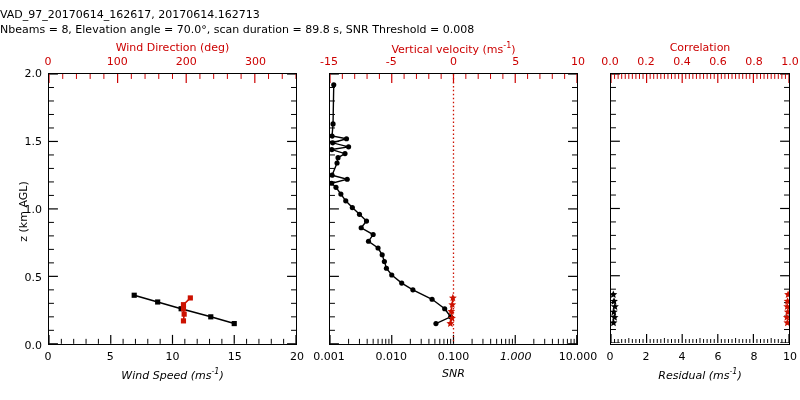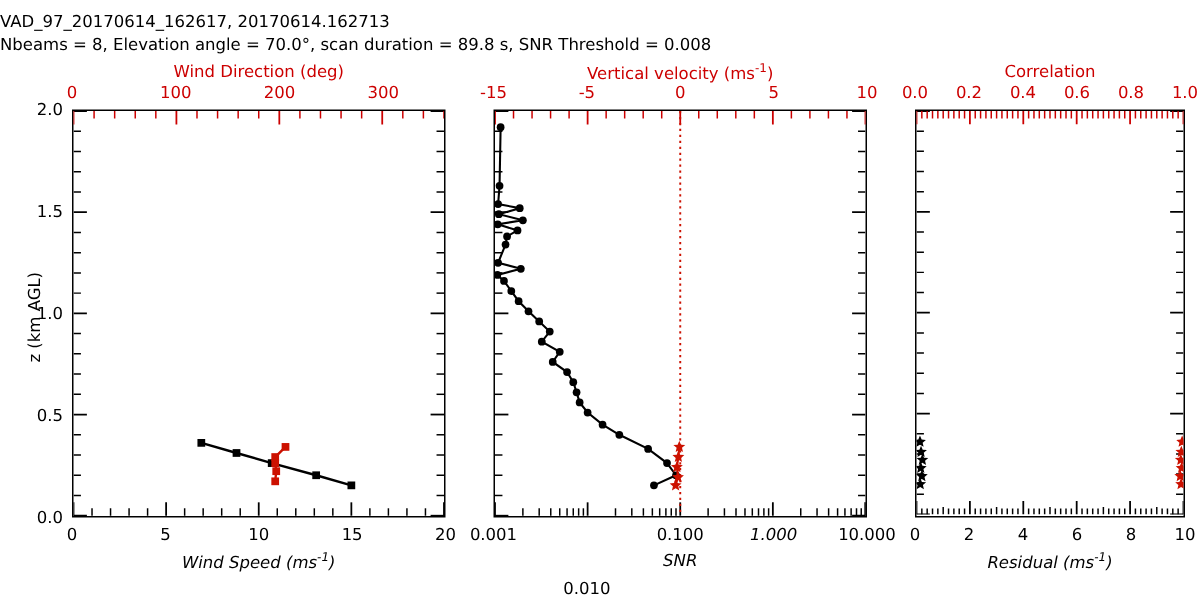--- a/index.html
+++ b/index.html
@@ -485,21 +485,21 @@
       <div class="tick-lab bottom" style="left: 172.5px; top: 350px;">10</div>
       <div class="tick-lab bottom" style="left: 234.75px; top: 350px;">15</div>
       <div class="tick-lab bottom" style="left: 297px; top: 350px;">20</div>
       <div class="axis-title bottom" style="left: 48px; top: 367px; width: 249px;">Wind Speed (ms<span class="sup">-1</span>)</div>
       <div class="tick-lab top" style="left: 48px; top: 55px;">0</div>
       <div class="tick-lab top" style="left: 117.167px; top: 55px;">100</div>
       <div class="tick-lab top" style="left: 186.333px; top: 55px;">200</div>
       <div class="tick-lab top" style="left: 255.5px; top: 55px;">300</div>
       <div class="axis-title top" style="left: 48px; top: 41px; width: 249px;">Wind Direction (deg)</div>
       <div class="tick-lab bottom" style="left: 329px; top: 350px; text-align: center;">0.001</div>
-      <div class="tick-lab bottom" style="left: 391.25px; top: 350px; margin-top: 36px;">0.010</div>
+      <div class="tick-lab bottom" style="left: 391.25px; top: 350px;">0.010</div>
       <div class="tick-lab bottom" style="left: 453.5px; top: 350px;">0.100</div>
       <div class="tick-lab bottom" style="left: 515.75px; top: 350px; font-style: italic;">1.000</div>
       <div class="tick-lab bottom" style="left: 578px; top: 350px;">10.000</div>
       <div class="axis-title bottom" style="left: 329px; top: 367px; width: 249px;">SNR</div>
       <div class="tick-lab top" style="left: 329px; top: 55px;">-15</div>
       <div class="tick-lab top" style="left: 391.25px; top: 55px;">-5</div>
       <div class="tick-lab top" style="left: 453.5px; top: 55px;">0</div>
       <div class="tick-lab top" style="left: 515.75px; top: 55px;">5</div>
       <div class="tick-lab top" style="left: 578px; top: 55px;">10</div>
       <div class="axis-title top" style="left: 329px; top: 41px; width: 249px;">Vertical velocity (ms<span class="sup">-1</span>)</div>

